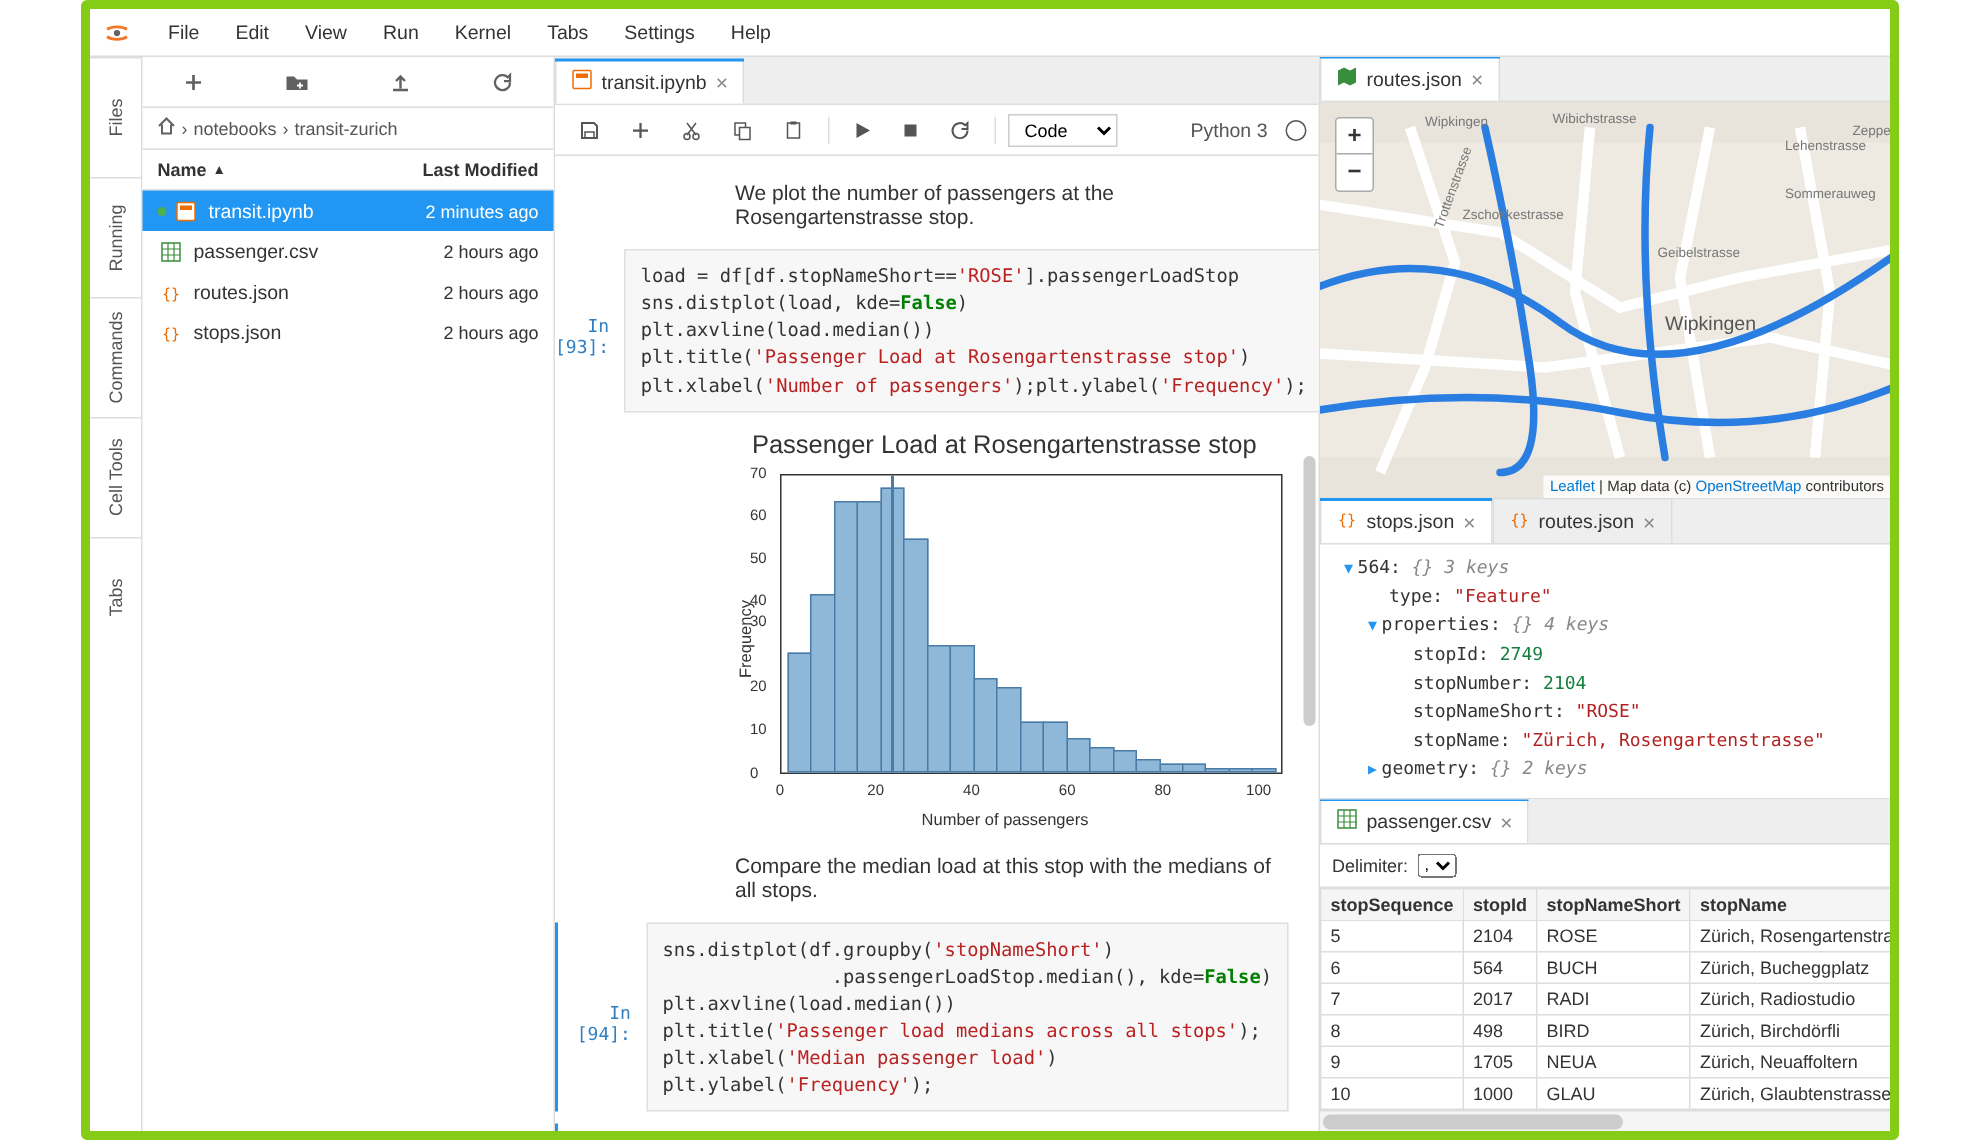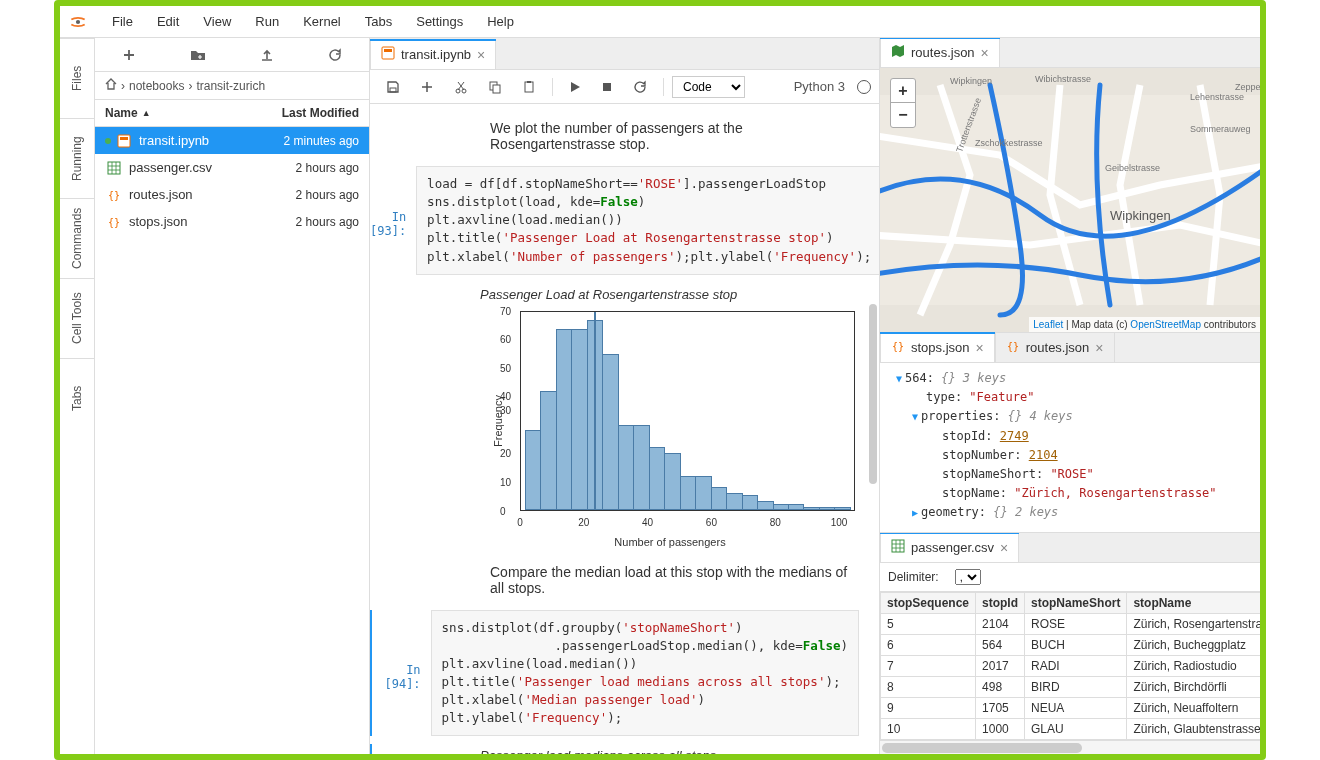--- a/index.html
+++ b/index.html
@@ -39,21 +39,21 @@
 .nb-body { flex: 1; overflow: auto; padding: 10px 20px 10px 0; position: relative; }
 .md-cell { padding: 6px 10px 6px 120px; font-size: 14px; color: #333; margin-bottom: 8px; }
 .code-cell { display: flex; margin-bottom: 12px; align-items: center; }
 .prompt { width: 110px; text-align: right; padding: 8px 10px 0 0; font-family: "SF Mono", Menlo, Consolas, monospace; font-size: 12px; color: #307fc1; }
 .cell-body { flex: 1; }
 .code-input { background: #f7f7f7; border: 1px solid #e0e0e0; padding: 8px 10px; font-family: "SF Mono", Menlo, Consolas, monospace; font-size: 12.5px; line-height: 1.45; white-space: pre; overflow-x: auto; }
 .running-bar { width: 6px; background: #2196f3; }
 .tok-kw { color: #008000; font-weight: bold; }
 .tok-str { color: #ba2121; }
 .chart { margin: 10px 0 10px 110px; }
-.chart-title { font-size: 13px; margin-bottom: 4px; font-style: italic; }
+.chart-title { text-align: center; font-size: 17px; margin-bottom: 4px; }
 .chart-area { position: relative; width: 380px; height: 230px; }
 .chart-ylabel { position: absolute; left: -8px; top: 50%; transform: translateY(-50%) rotate(-90deg); font-size: 11px; transform-origin: center; }
 .chart-xlabel { text-align: center; font-size: 11px; margin-top: 0; }
 .plot-box { position: absolute; left: 40px; top: 5px; right: 5px; bottom: 25px; border: 1px solid #333; }
 .bars { position: absolute; left: 0; right: 0; bottom: 0; top: 0; display: flex; align-items: flex-end; padding: 0 4px; }
 .bar { flex: 1; background: #8fb8d8; border: 1px solid #4a7ba6; margin-right: -1px; }
 .ytick { position: absolute; left: 20px; font-size: 10px; transform: translateY(50%); }
 .xtick { position: absolute; bottom: 8px; font-size: 10px; transform: translateX(-50%); }
 .median-line { position: absolute; top: 0; bottom: 0; width: 2px; background: #4a7ba6; }
 .right-col { width: 380px; display: flex; flex-direction: column; overflow: hidden; }
@@ -63,25 +63,25 @@
 .zoom-ctrl { position: absolute; top: 10px; left: 10px; background: #fff; border: 1px solid #aaa; border-radius: 3px; z-index: 10; }
 .zoom-ctrl div { width: 24px; height: 24px; display: flex; align-items: center; justify-content: center; font-size: 16px; font-weight: bold; cursor: pointer; }
 .zoom-ctrl div:first-child { border-bottom: 1px solid #aaa; }
 .map-attrib { position: absolute; bottom: 0; right: 0; background: rgba(255,255,255,0.8); font-size: 10px; padding: 2px 4px; }
 .map-attrib a { color: #0078d4; text-decoration: none; }
 .json-panel { height: 200px; display: flex; flex-direction: column; border-bottom: 1px solid #ddd; }
 .json-body { flex: 1; overflow: auto; padding: 6px 8px; font-family: "SF Mono", Menlo, Consolas, monospace; font-size: 12px; line-height: 1.6; }
 .json-line { white-space: nowrap; }
 .json-key { color: #333; }
 .json-str { color: #b22222; }
-.json-num { color: #a16207; text-decoration: underline; }
+.json-num { color: #15803d; }
 .json-type { color: #888; font-style: italic; }
 .json-arrow { color: #2196f3; margin-right: 3px; cursor: pointer; font-size: 10px; }
 .csv-panel { flex: 1; display: flex; flex-direction: column; overflow: hidden; }
-.csv-toolbar { padding: 6px 8px; display: flex; align-items: center; gap: 16px; font-size: 12px; border-bottom: 1px solid #ddd; }
+.csv-toolbar { padding: 6px 8px; display: flex; align-items: center; gap: 6px; font-size: 12px; border-bottom: 1px solid #ddd; }
 .csv-toolbar select { font-size: 11px; }
 .csv-table { flex: 1; overflow: auto; }
 table.data { border-collapse: collapse; width: 100%; font-size: 12px; }
 table.data th, table.data td { border: 1px solid #ddd; padding: 3px 6px; text-align: left; white-space: nowrap; overflow: hidden; }
 table.data th { background: #f5f5f5; font-weight: 600; position: sticky; top: 0; }
 .csv-scroll-x { height: 14px; border-top: 1px solid #ddd; background: #f5f5f5; position: relative; }
 .csv-scroll-thumb { position: absolute; height: 10px; top: 2px; left: 2px; width: 200px; background: #ccc; border-radius: 5px; }
 .center-scroll { position: absolute; right: 2px; top: 200px; width: 8px; height: 180px; background: #ccc; border-radius: 4px; }
 .icon-nb { width: 14px; height: 14px; fill: #ef6c00; }
 .icon-csv { width: 14px; height: 14px; fill: #388e3c; }

